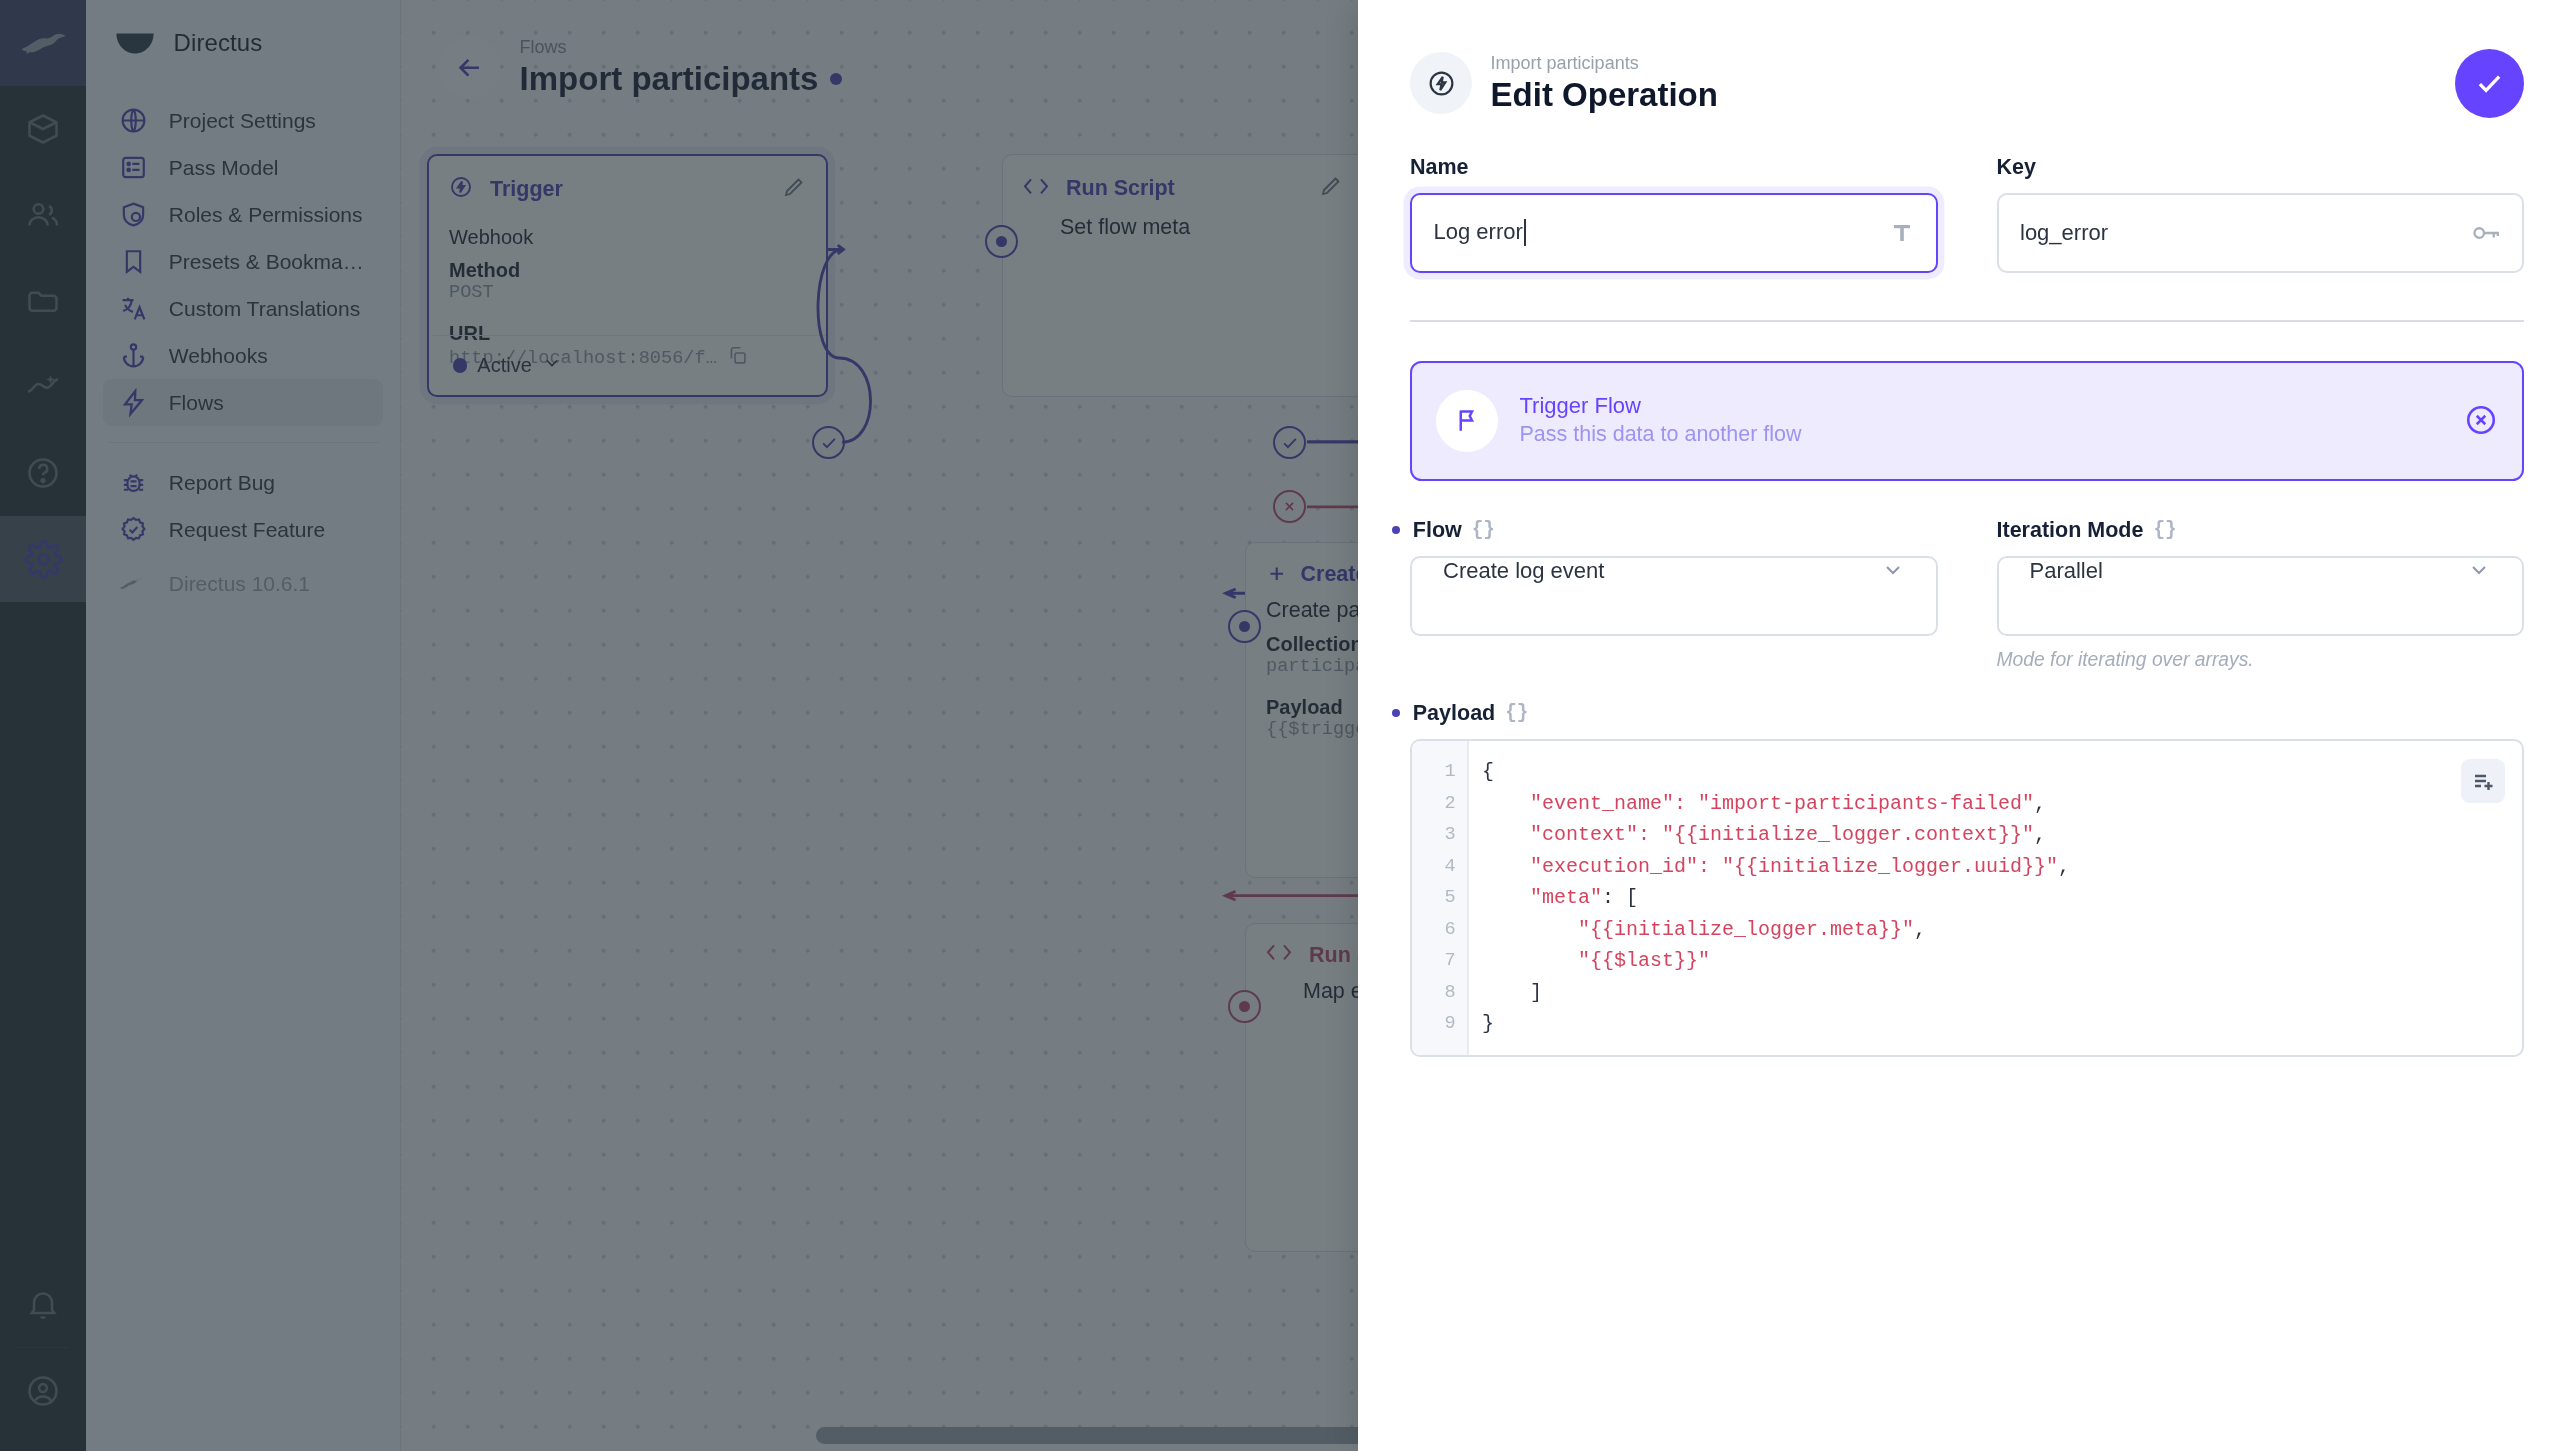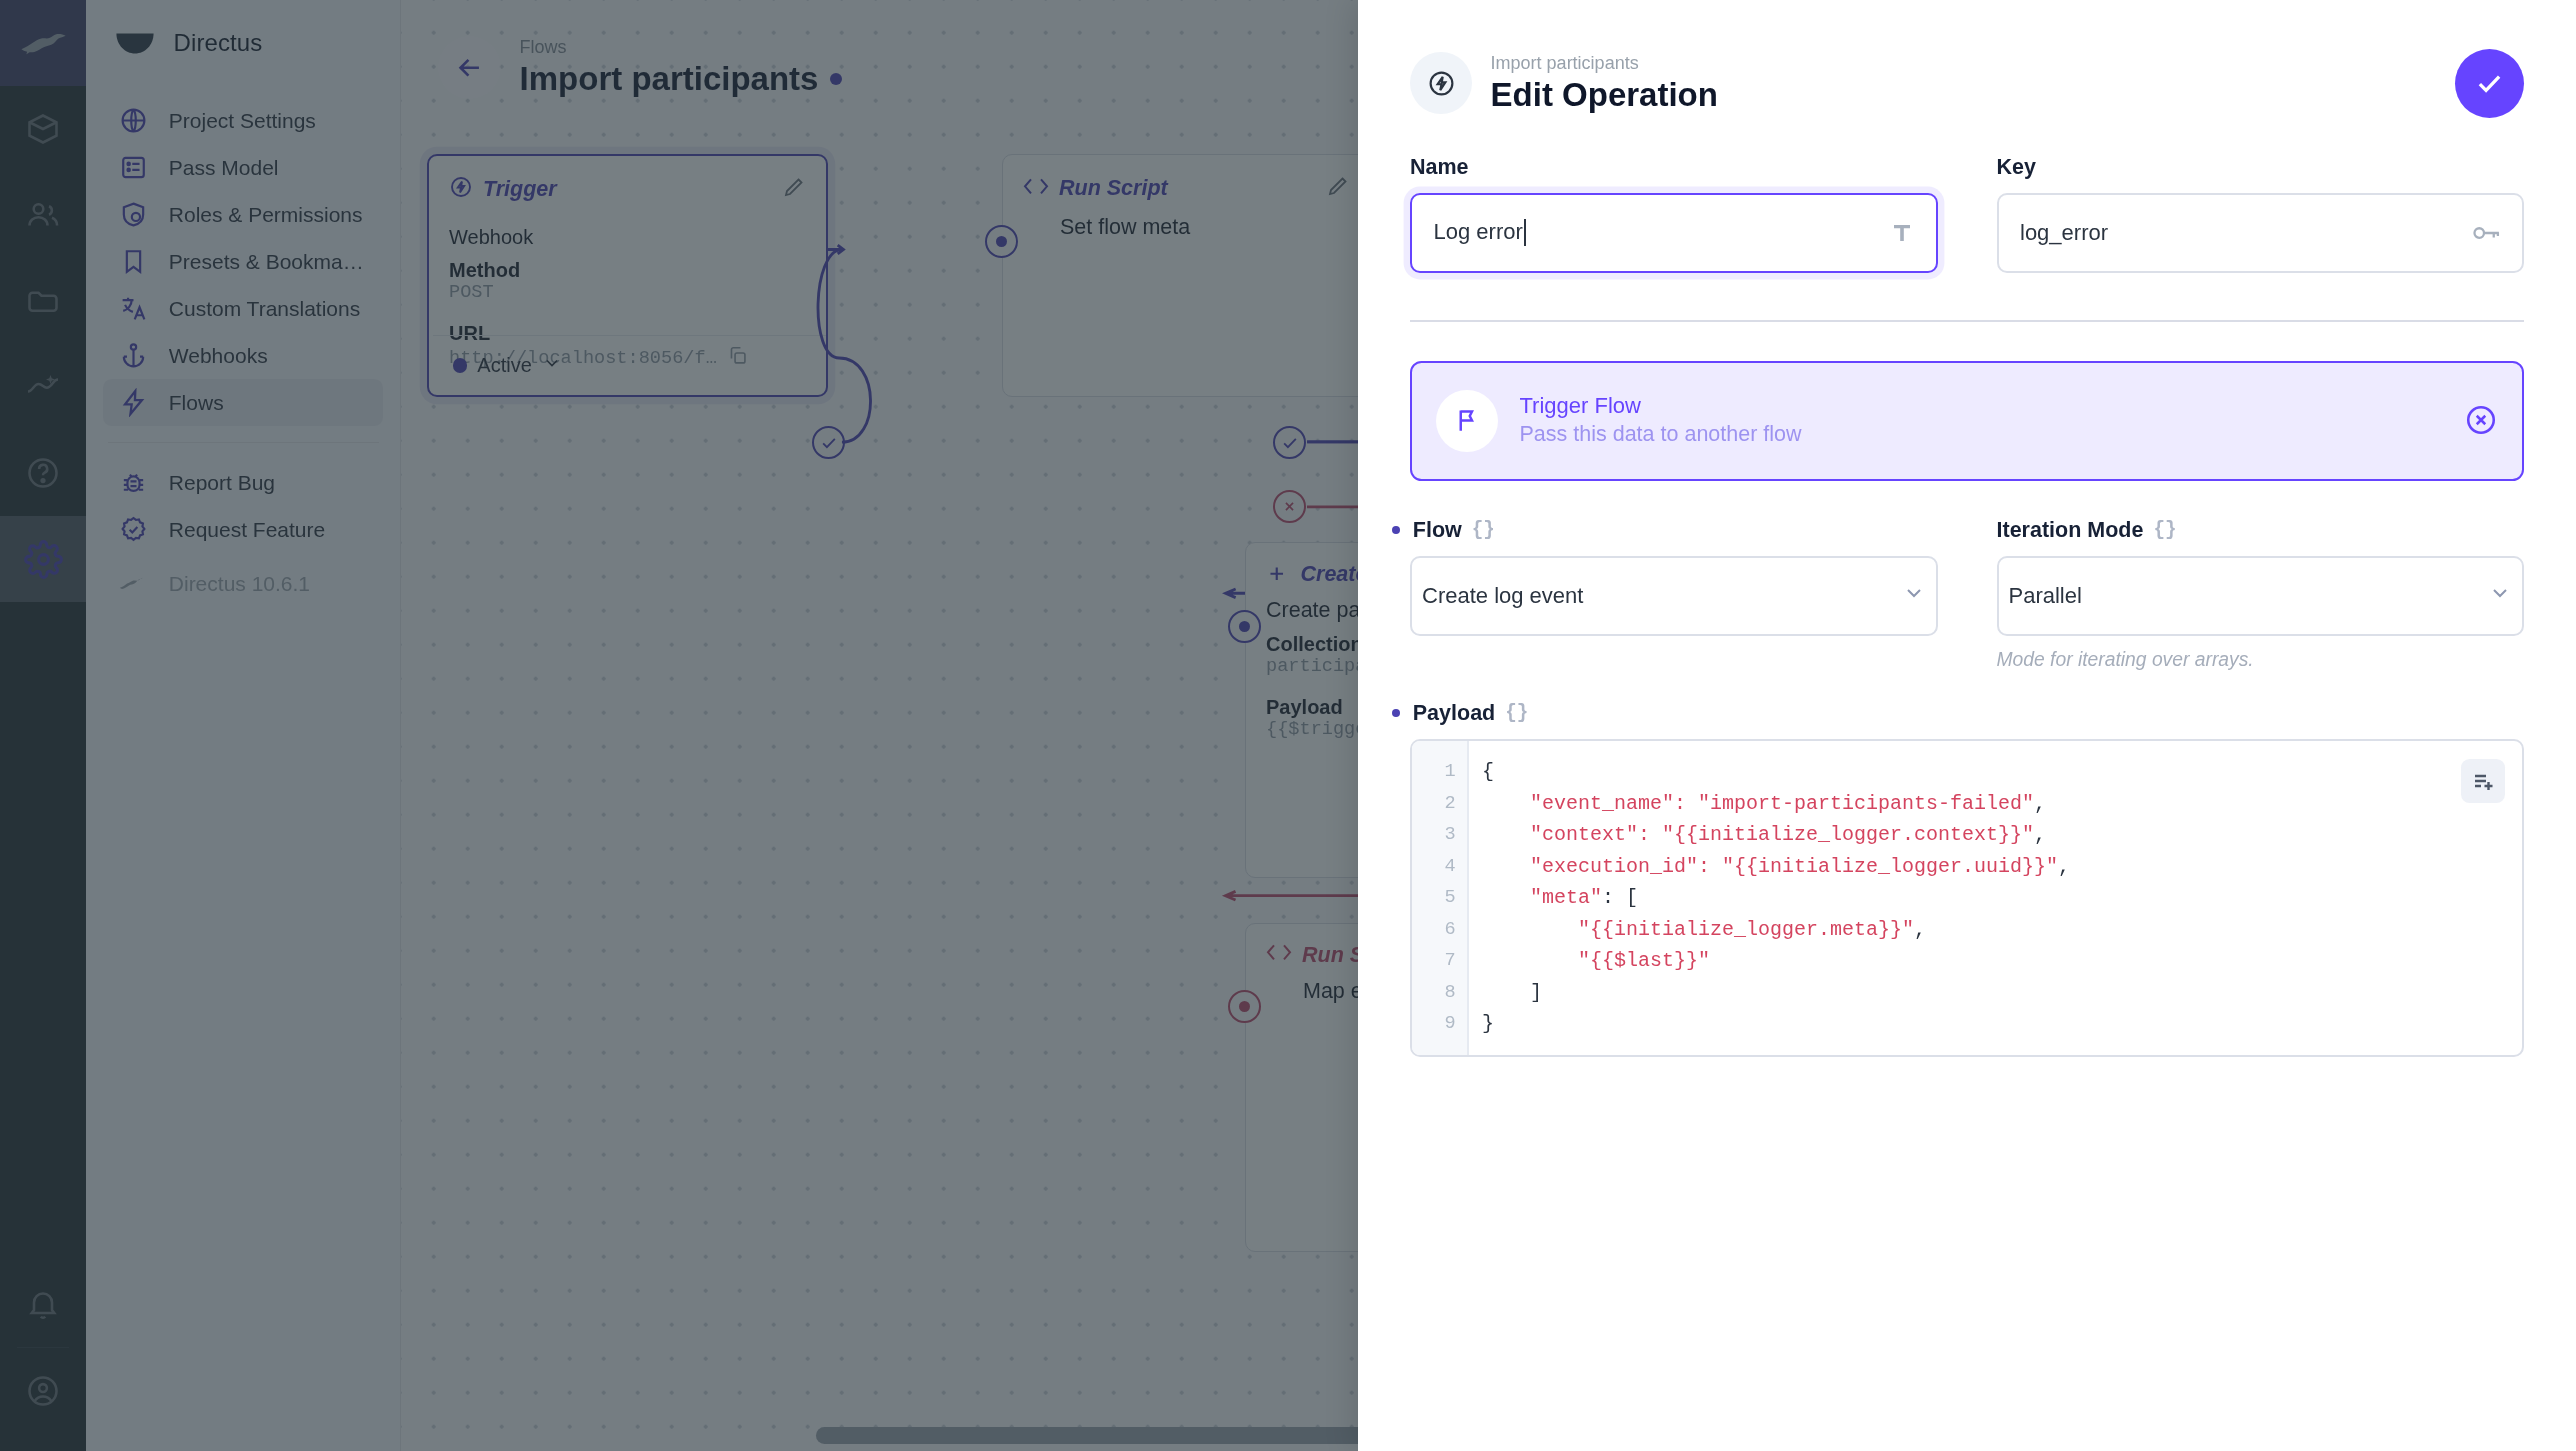--- a/index.html
+++ b/index.html
@@ -100,23 +100,23 @@
   
   .fcard {
     position: absolute; background: #f9fbfd;
     border: 1.4px solid #d4dae2; border-radius: 10px;
   }
   .fcard.sel {
     border: 2.9px solid #4b42b3;
     box-shadow: 0 0 0 7.2px rgba(75,66,179,.10);
   }
   .fcard-head {
-    display: flex; align-items: center; gap: 10px;
+    display: flex; align-items: center; gap: 17px;
     padding: 18.6px 20px 7.2px 20px;
-    font-size: 21.5px; font-weight: 700; font-style: italic;
+    font-size: 21.5px; font-weight: 700;
   }
   .fcard-head .tname { color: #4b42b3; }
   .fcard-head .tname.rose { color: #b94a6d; }
   .fcard-head .sp { flex: 1 1 auto; }
   .fcard-head .hicon { color: #69737d; }
   .fcard-body { padding: 4.3px 20px 0 20px; }
   .f-label { font-size: 20px; color: #1d2633; font-weight: 700; margin-top: 10px; }
   .f-label.reg { font-weight: 400; }
   .f-mono { font-family: "Liberation Mono", monospace; font-size: 18.6px; color: #8d98a3; display:flex; align-items:center; gap:10px;}
   .fcard-foot {
@@ -222,21 +222,21 @@
     width: 62px; height: 62px; border-radius: 50%; background: #ffffff;
     display: flex; align-items: center; justify-content: center; color: #6644ff; flex: 0 0 auto;
   }
   .banner-copy { flex: 1 1 auto; }
   .banner-copy .t { font-size: 22px; color: #6644ff; font-weight: 400; line-height: 1.3; }
   .banner-copy .d { font-size: 21.5px; color: #9d93f0; line-height: 1.35; }
   .banner-x { color: #6644ff; flex: 0 0 auto; }
 
   .sel-box {
     height: 80px; border: 2.1px solid #dbdfe8; border-radius: 10px; background: #ffffff;
-    display: flex; align-items: center; padding: 0 10px; font-size: 22px; color: #2b3440;
+    display: flex; padding: 0 31px; font-size: 22px; color: #2b3440;
   }
   .sel-box .val { flex: 1 1 auto; }
   .sel-box .chev { color: #8d97b0; }
   .hint { font-size: 19.3px; color: #a5adba; font-style: italic; margin-top: 13px; }
 
   
   .editor {
     position: relative;
     border: 2.1px solid #dbdfe8; border-radius: 10px; background: #ffffff;
     overflow: hidden; display: flex; min-height: 280px;

